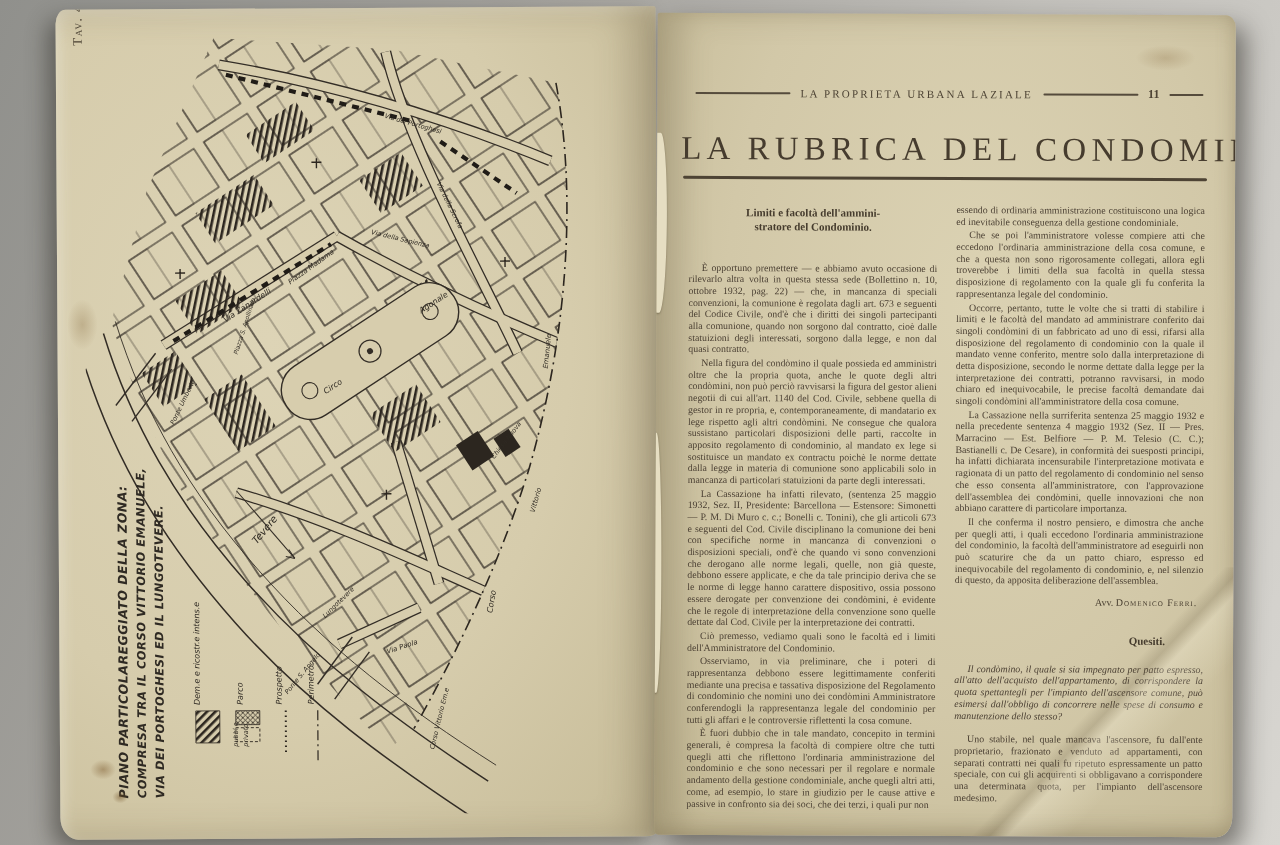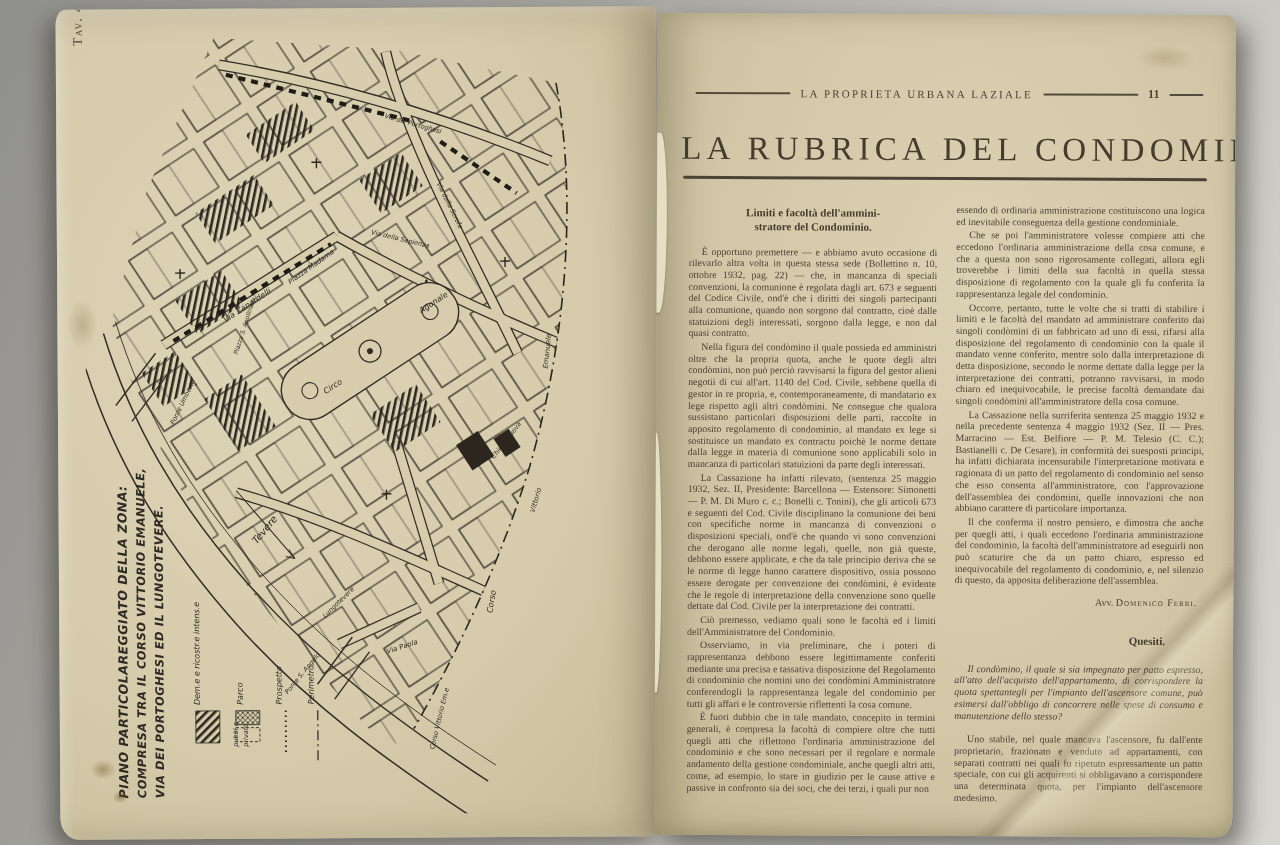--- a/index.html
+++ b/index.html
@@ -32,21 +32,21 @@
   .mast-rule.r2{flex:1 1 auto;}
   .mast-rule.r3{width:34px;}
   .mast-title{font-size:11px;letter-spacing:2.2px;color:#4e4435;white-space:nowrap;}
   .mast-page{font-size:12px;font-weight:bold;color:#4e4435;}
   .main-title{margin-top:30px;text-align:center;font-size:33px;letter-spacing:.16em;
     color:#463c2e;font-family:"Liberation Serif",serif;font-weight:400;white-space:nowrap;}
   .title-rule{height:3px;background:#4d4334;margin:9px 2px 0 2px;border-radius:2px;}
   .cols{display:flex;gap:19px;margin-top:24px;padding:0 4px 0 8px;
     font-size:9.9px;line-height:1.18;text-align:justify;color:#4c4134;}
   .col{width:50%;}
-  .art-head{font-weight:bold;text-align:center;font-size:11px;line-height:1.3;margin:2px 0 12px 0;color:#453b2d;}
+  .art-head{font-weight:bold;text-align:center;font-size:11px;line-height:1.3;margin:2px 0 28px 0;color:#453b2d;}
   .cols p{margin:0 0 2px 0;text-indent:13px;}
   .sig{text-align:right;font-size:10px;margin-top:10px;padding-right:6px;color:#453b2d;}
   .sig .name{font-variant:small-caps;letter-spacing:1px;}
   .quesiti-head{font-weight:bold;text-align:right;padding-right:38px;margin-top:26px;font-size:11px;color:#453b2d;}
   .question{font-style:italic;margin-top:16px !important;}
   .answer{margin-top:12px !important;}
   svg text{font-family:"DejaVu Sans",sans-serif;}
 </style>
 </head>
 <body>

